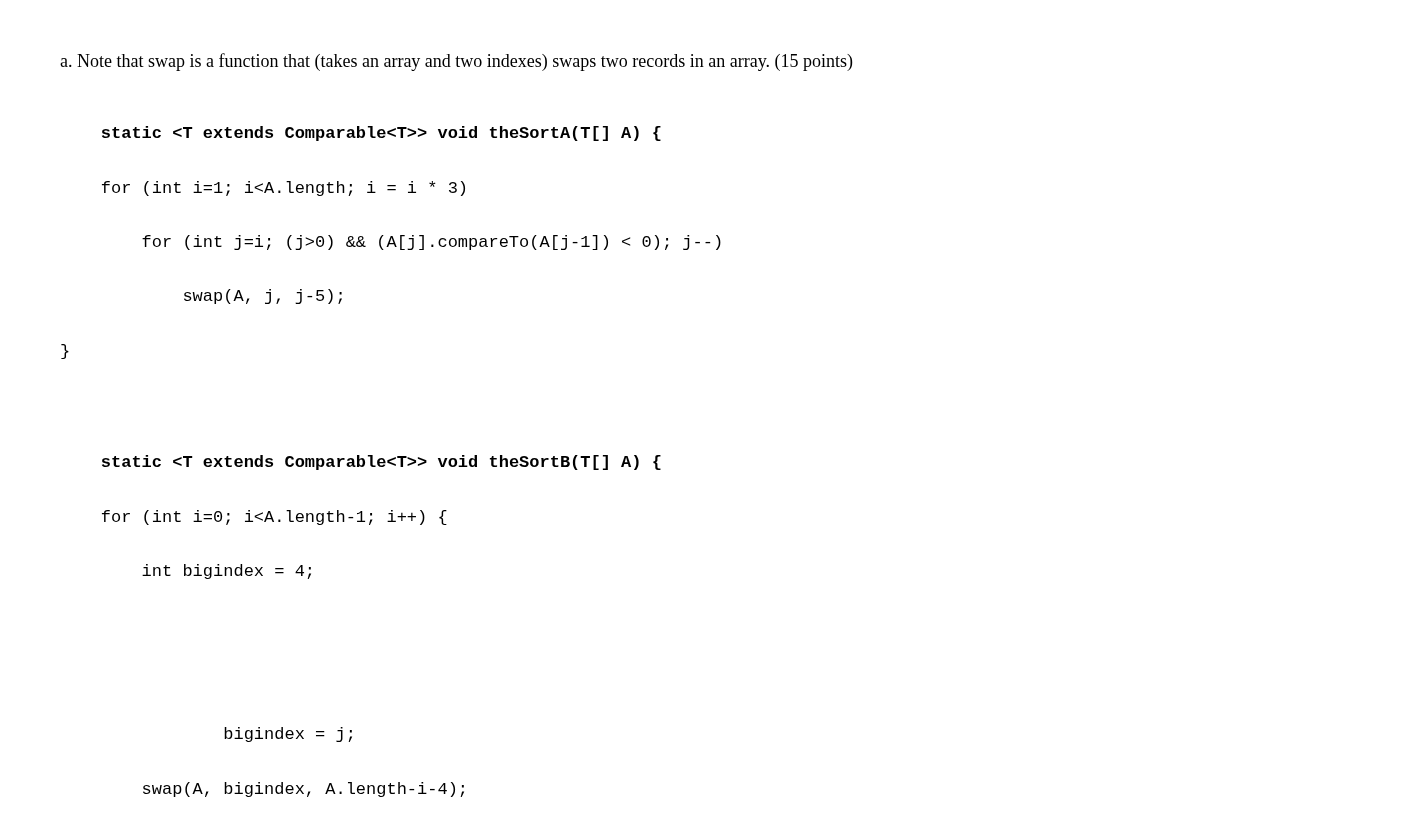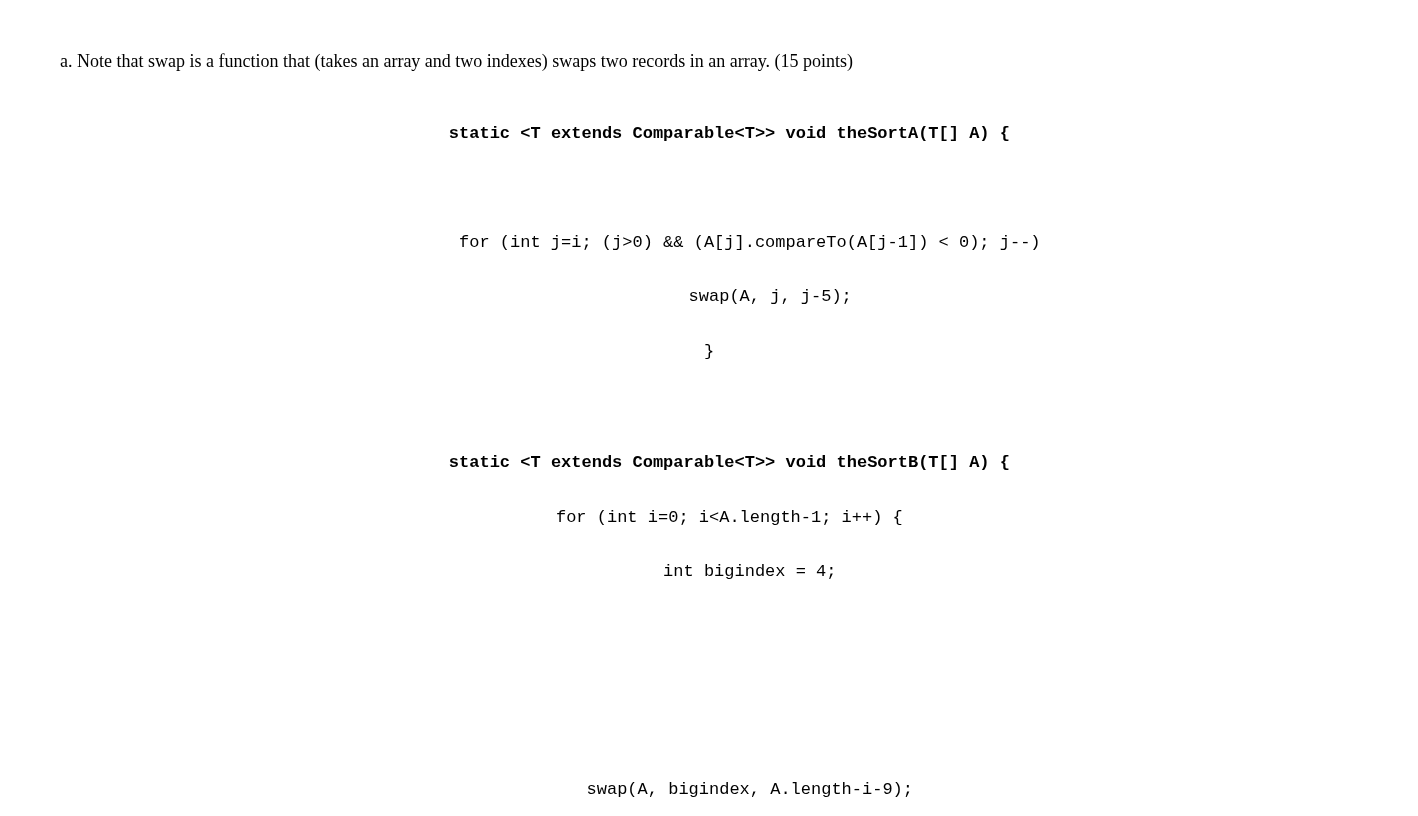--- a/index.html
+++ b/index.html
@@ -28,21 +28,20 @@
       margin-bottom: 18px;
       margin-top: 8px;
     }
 
     .code-block {
       font-family: 'Courier New', Courier, monospace;
       font-size: 17px;
       line-height: 1.6;
       margin-bottom: 30px;
       white-space: pre;
-      text-align: center;
     }
 
     .code-block .bold-line {
       font-weight: bold;
     }
 
     .code-block .normal-line {
       font-weight: normal;
     }
   </style>
@@ -50,31 +49,31 @@
 <body>
 
 <div class="content-wrapper">
 
   <div class="intro-text">
     <span>a. Note that swap is a function that (takes an array and two indexes) swaps two records in an array. (15 points)</span>
   </div>
 
   <div class="code-block">
     <span class="bold-line">static &lt;T extends Comparable&lt;T&gt;&gt; void theSortA(T[] A) {</span>
-    <br>
+    <br><span class="normal-line">    for (int i=1; i&lt;A.length; i = i * 3)</span>
     <br><span class="normal-line">        for (int j=i; (j&gt;0) &amp;&amp; (A[j].compareTo(A[j-1]) &lt; 0); j--)</span>
     <br><span class="normal-line">            swap(A, j, j-5);</span>
     <br><span class="normal-line">}</span>
   </div>
 
   <div class="code-block">
     <span class="bold-line">static &lt;T extends Comparable&lt;T&gt;&gt; void theSortB(T[] A) {</span>
     <br><span class="normal-line">    for (int i=0; i&lt;A.length-1; i++) {</span>
     <br><span class="normal-line">        int bigindex = 4;</span>
     <br>
     <br>
-    <br>
-    <br><span class="normal-line">        swap(A, bigindex, A.length-i-9);</span>
+    <br><span class="normal-line">                bigindex = j;</span>
+    <br><span class="normal-line">        swap(A, bigindex, A.length-i-4);</span>
     <br>
     <br>
   </div>
 
 </div>
 
 </body></html>

